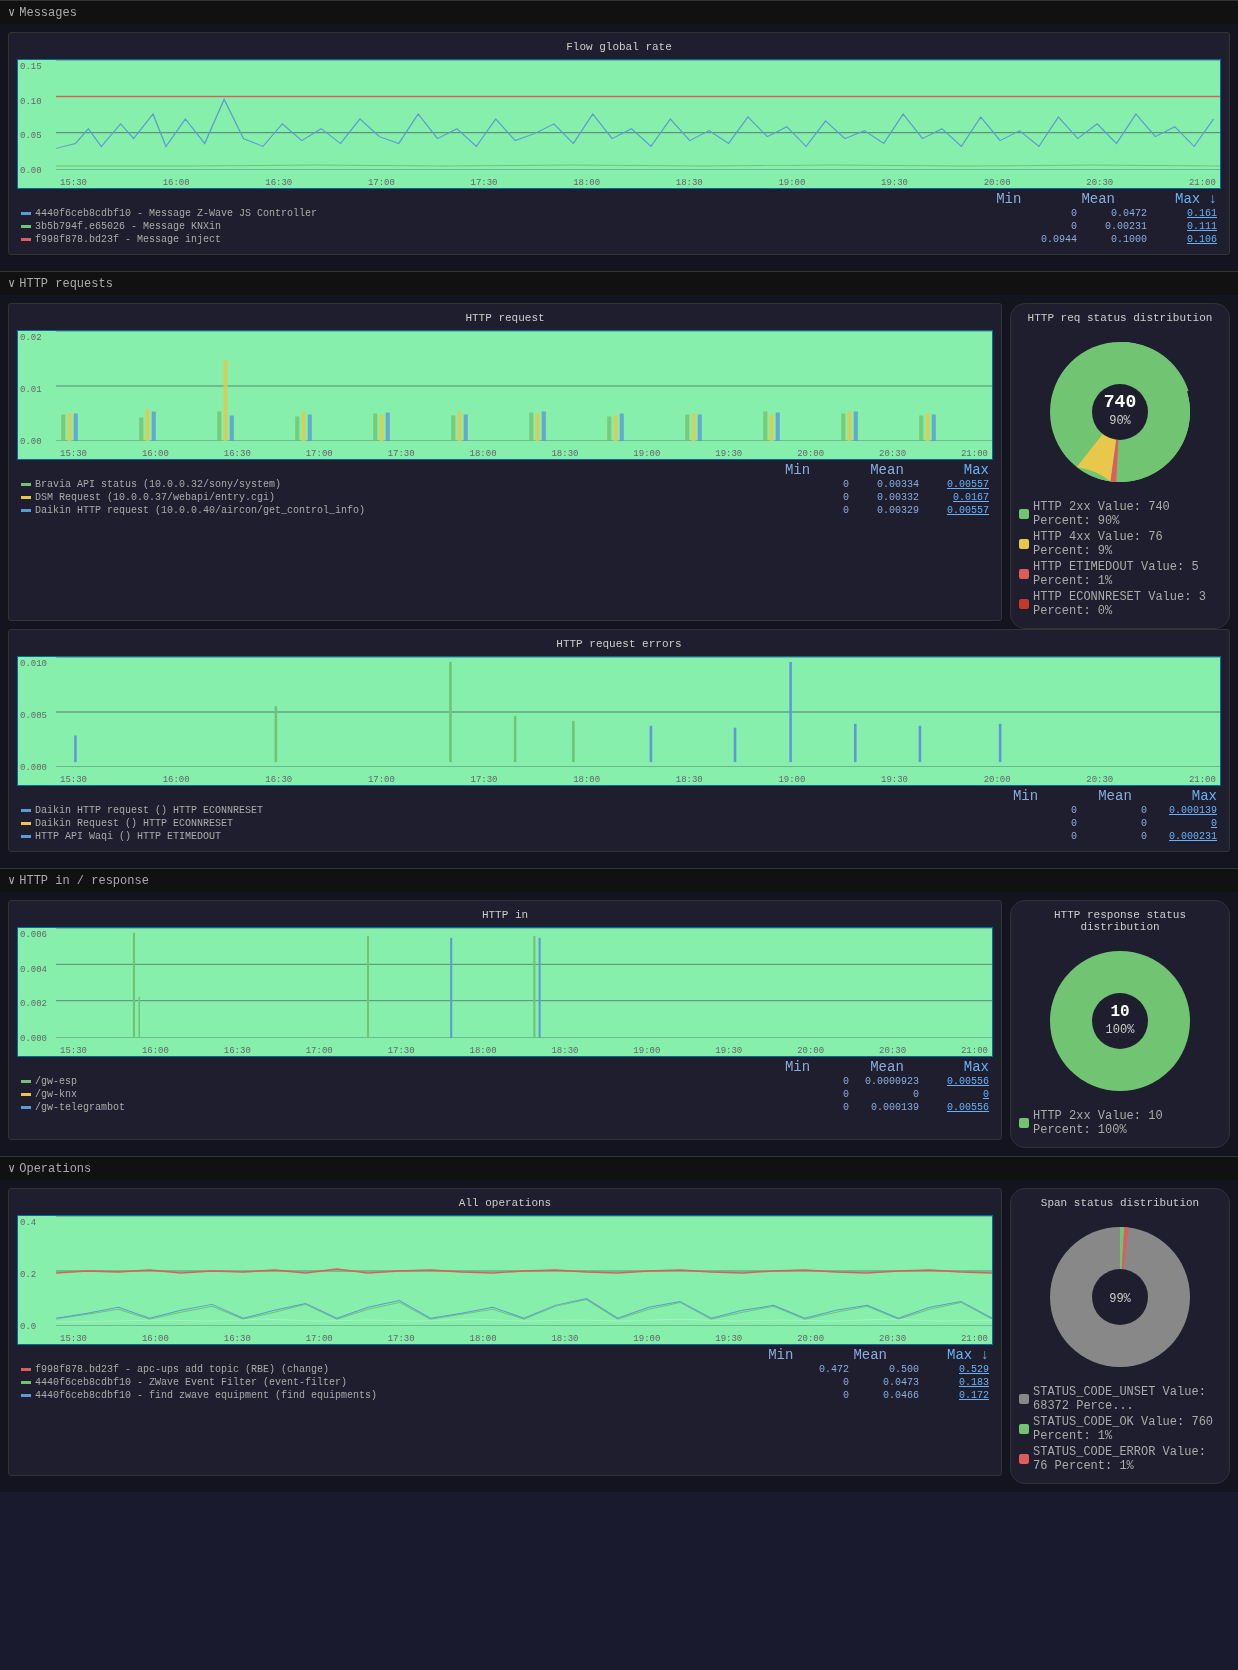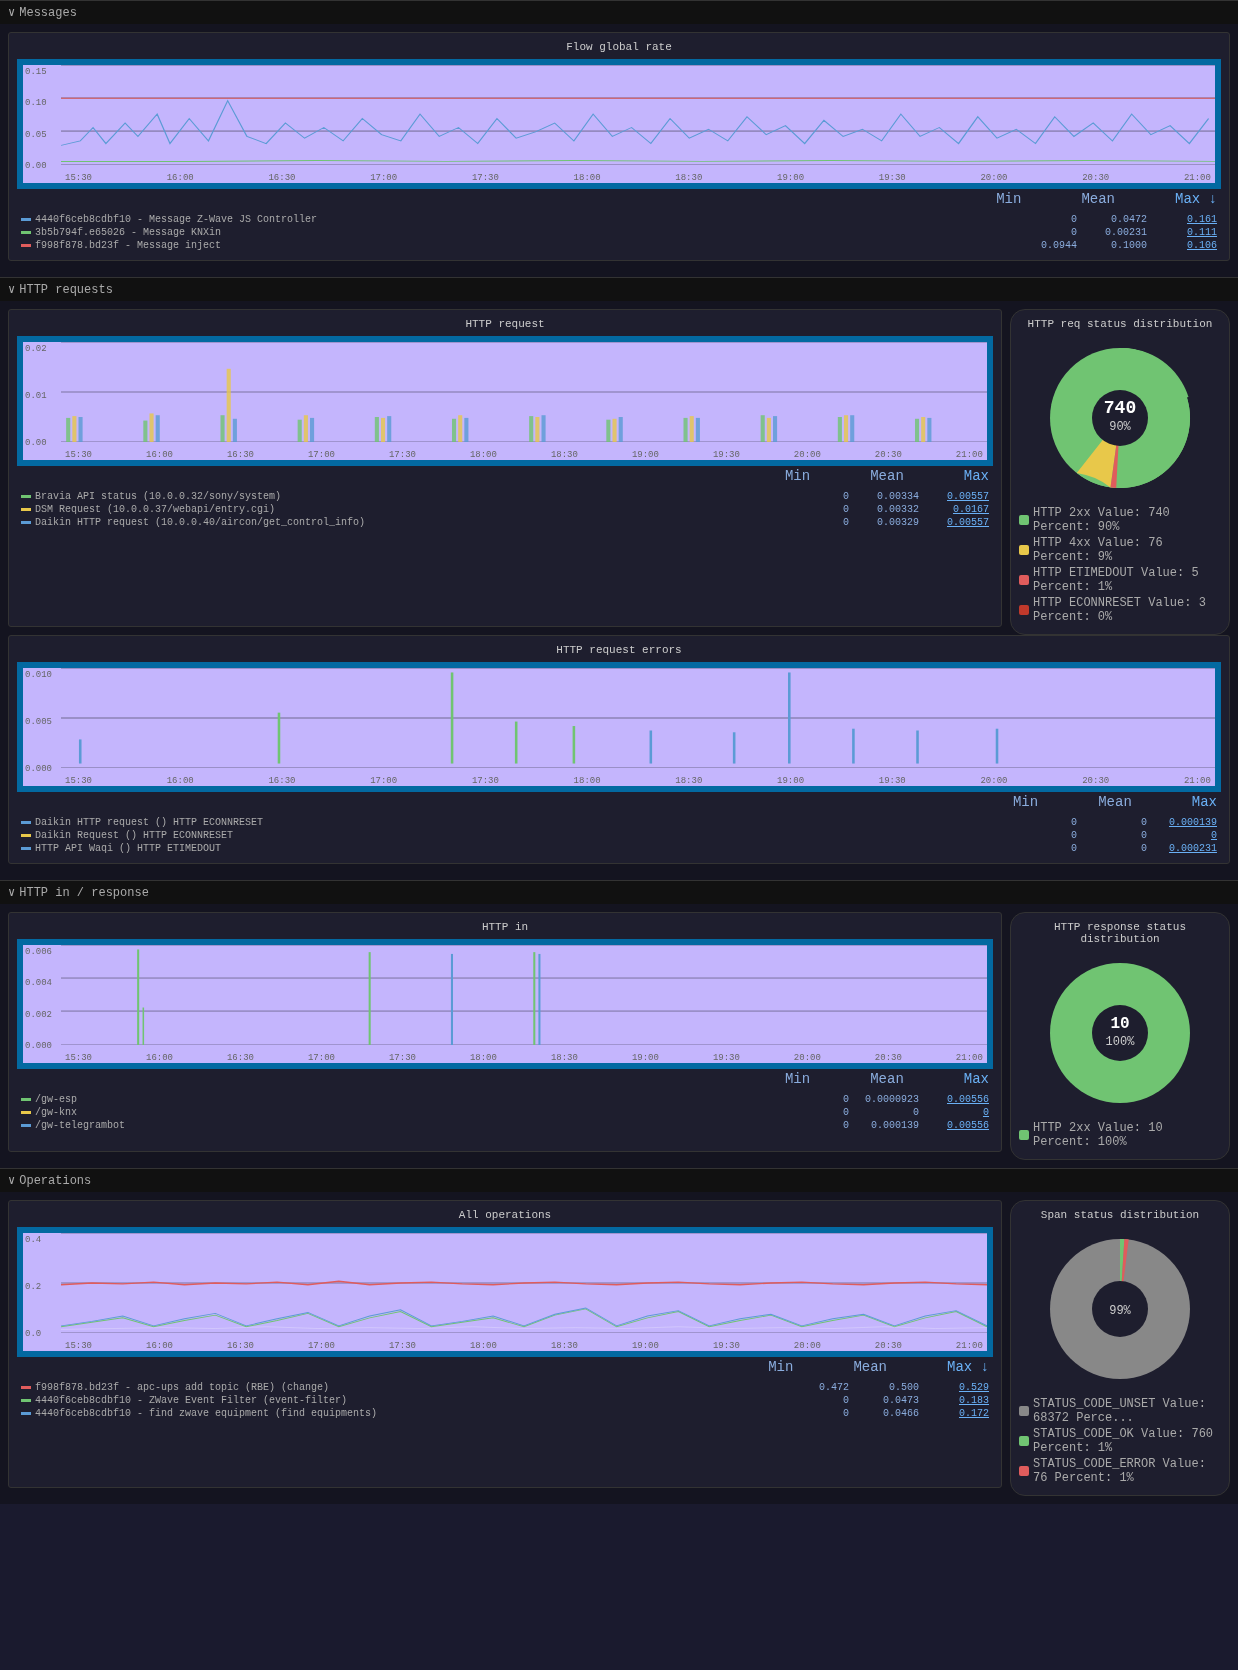--- a/index.html
+++ b/index.html
@@ -35,22 +35,22 @@
     }
     .chart-title {
       text-align: center;
       font-size: 11px;
       color: #ccc;
       margin-bottom: 6px;
     }
     .chart-area {
       position: relative;
       height: 130px;
-      background: #c4b5fd;
-      border: 6px solid #0369a1;
+      background: #86efac;
+      border: 1px solid #0369a1;
       overflow: hidden;
     }
     .y-axis-labels {
       position: absolute;
       left: 0;
       top: 0;
       height: 100%;
       width: 38px;
       display: flex;
       flex-direction: column;
@@ -74,21 +74,21 @@
       height: 18px;
       display: flex;
       justify-content: space-between;
       align-items: flex-end;
       padding: 0 4px;
       font-size: 9px;
       color: #666;
     }
     .legend-table {
       width: 100%;
-      margin-top: 6px;
+      margin-top: 0;
       border-collapse: collapse;
       font-size: 10px;
     }
     .legend-table td {
       padding: 1px 4px;
       color: #aaa;
     }
     .legend-table .col-min, .legend-table .col-mean, .legend-table .col-max {
       text-align: right;
       width: 70px;

